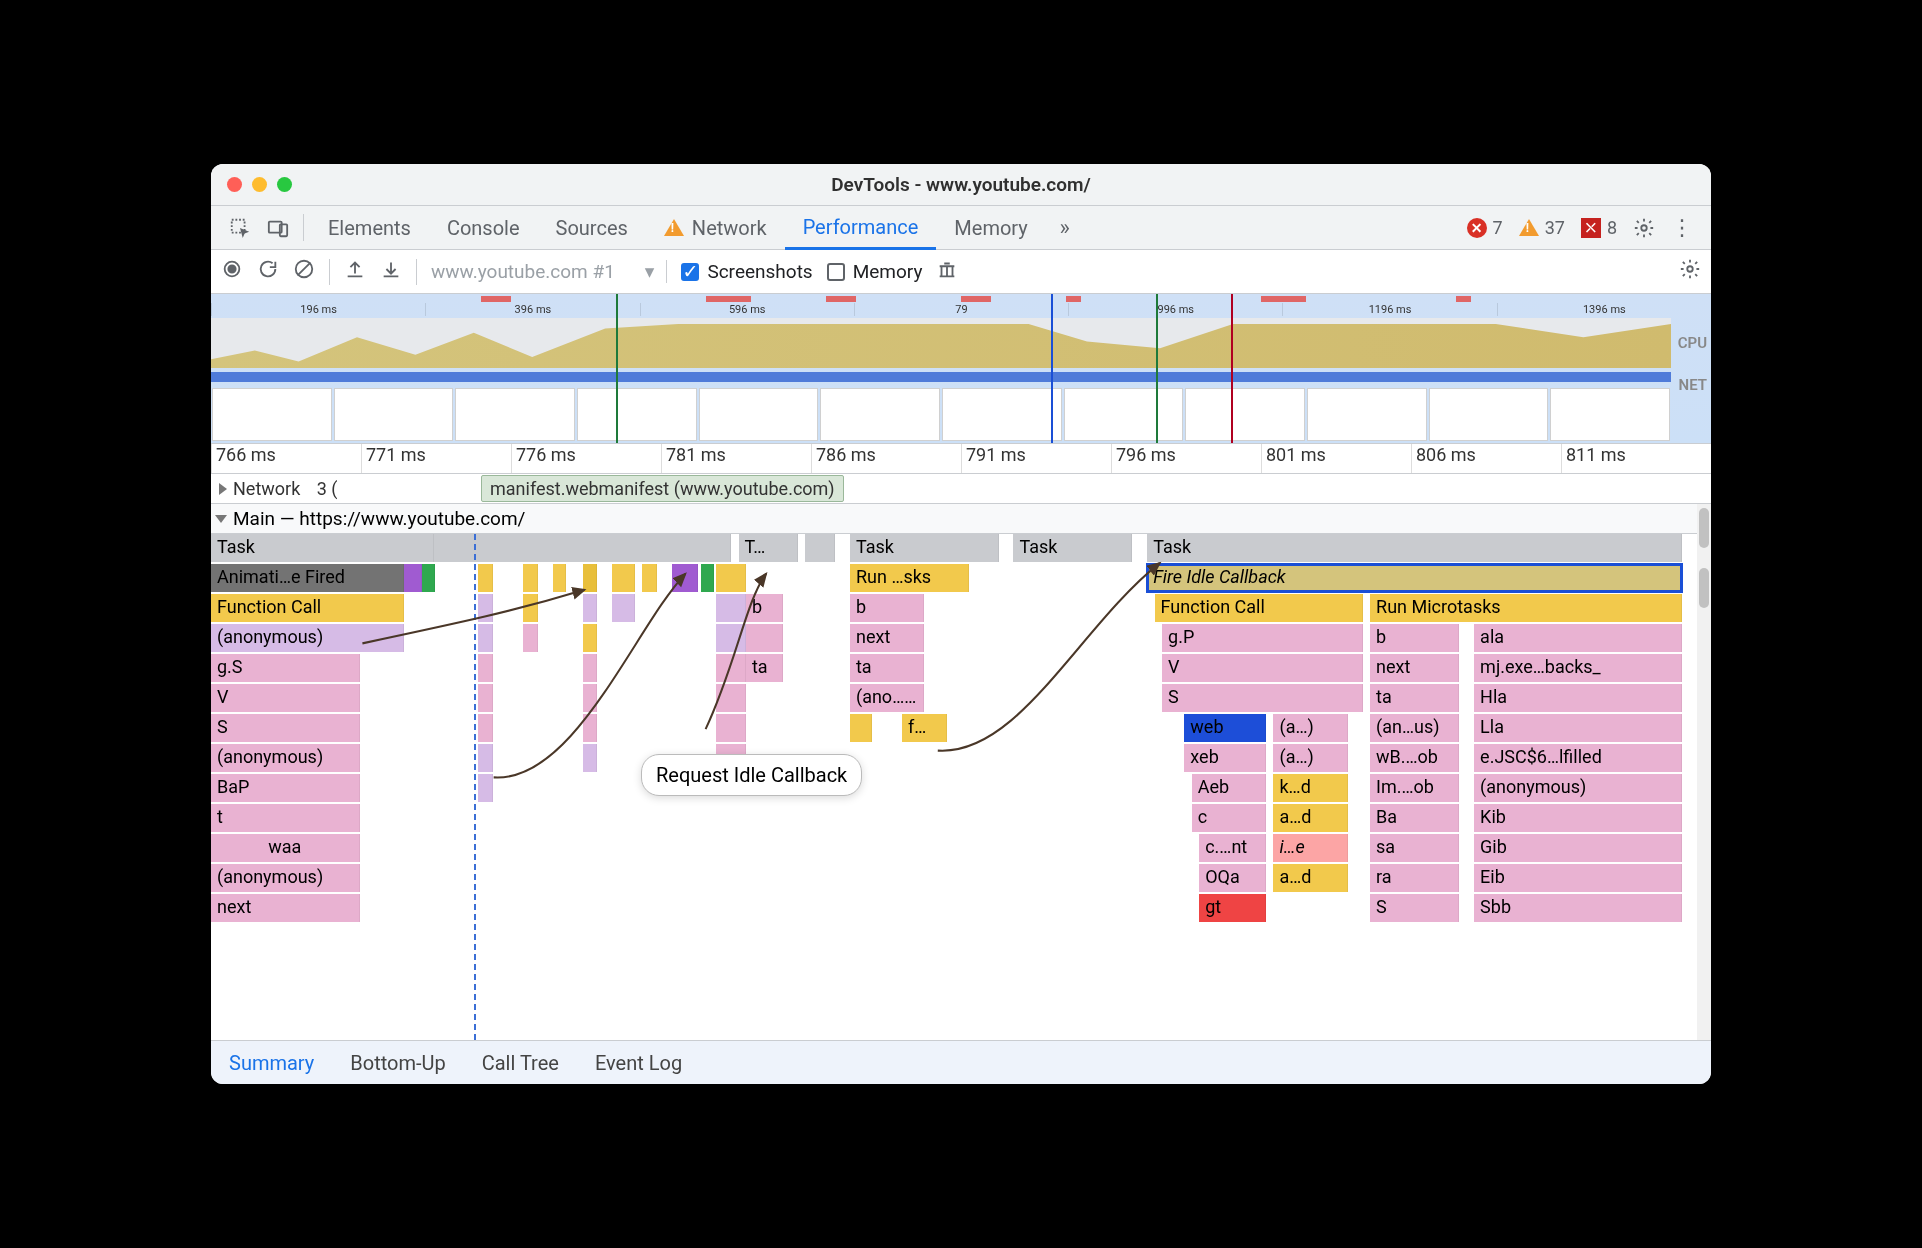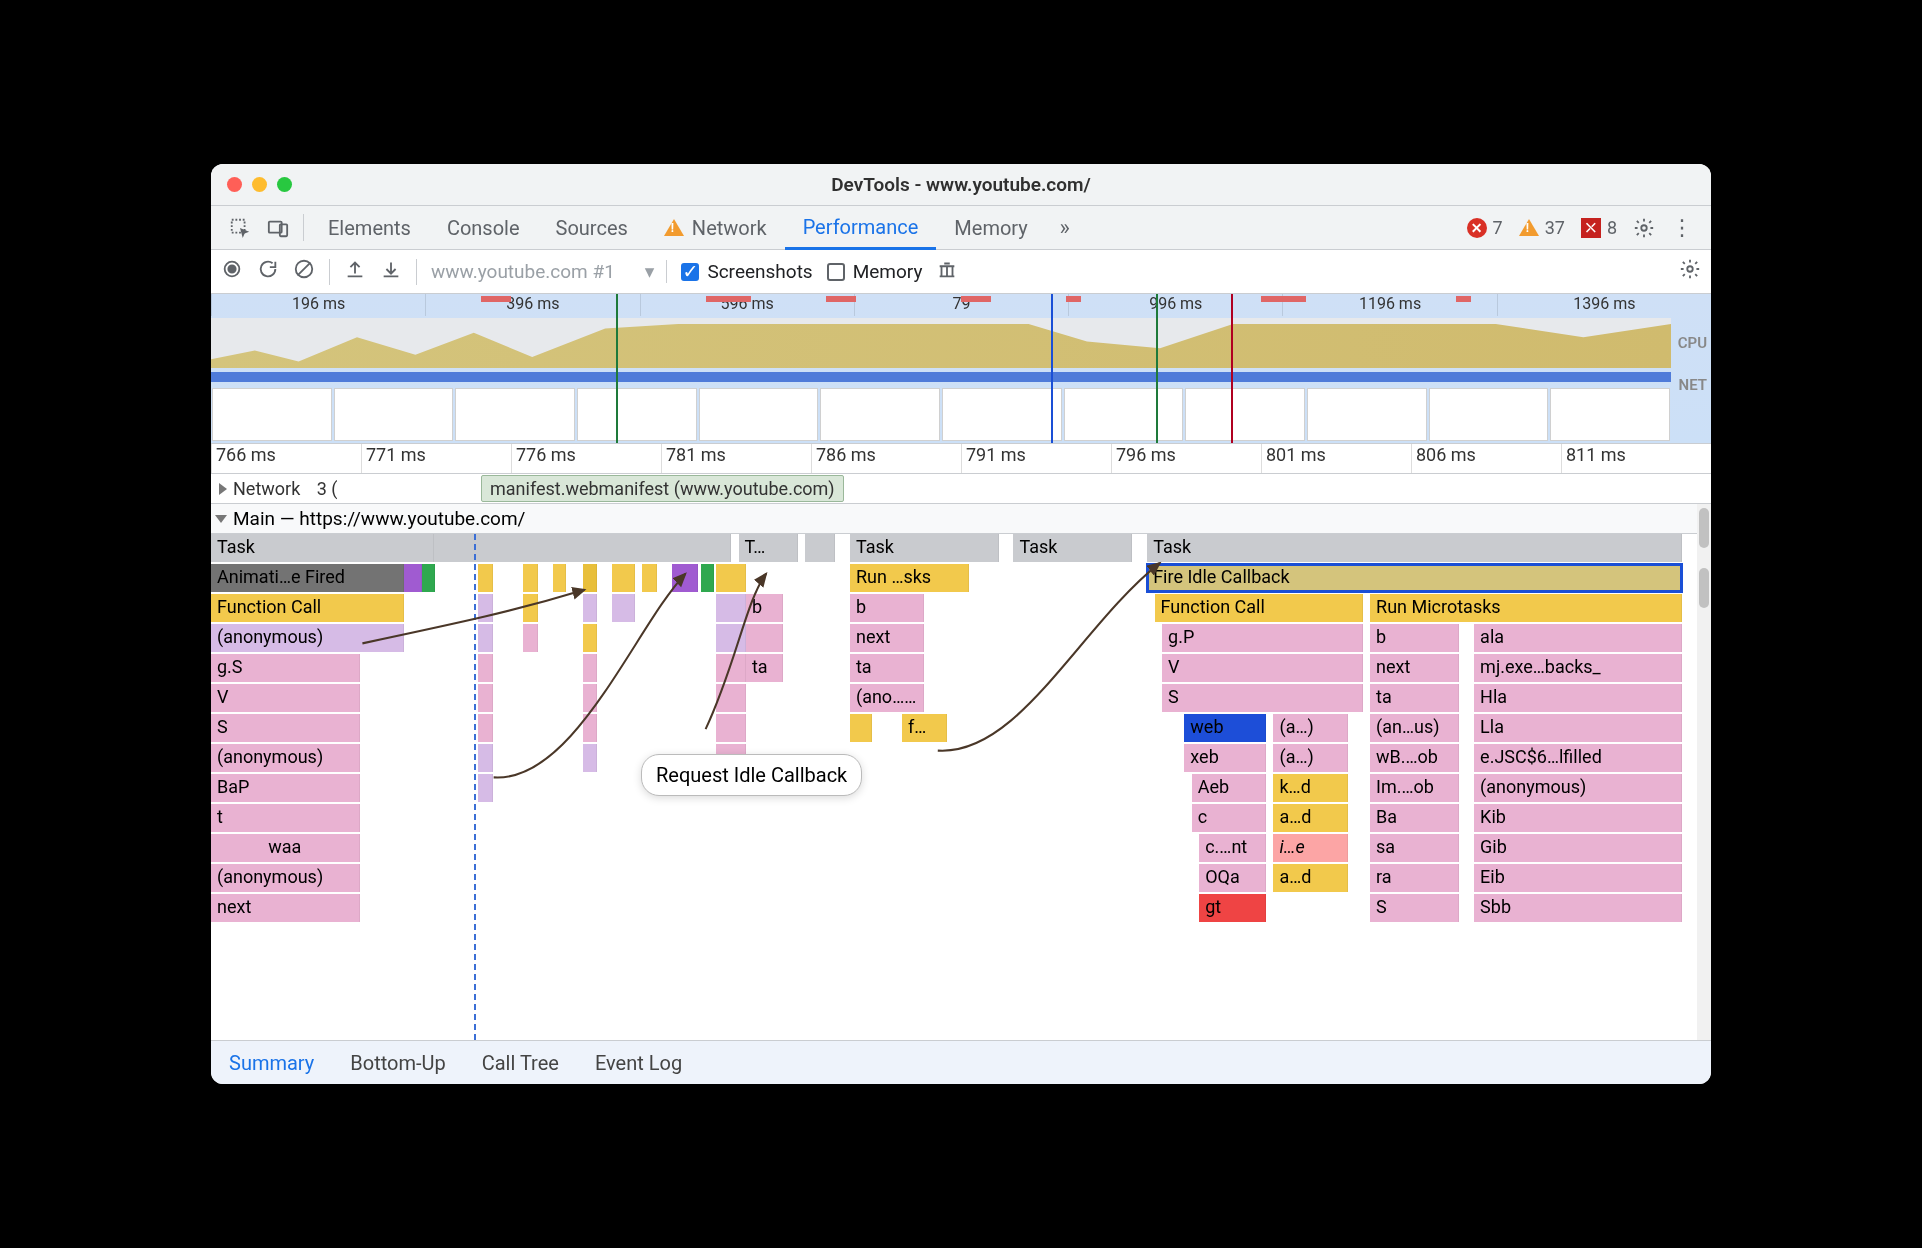--- a/index.html
+++ b/index.html
@@ -46,21 +46,21 @@
   .sq{width:20px;height:20px;background:var(--dark-red);color:#fff;display:inline-flex;align-items:center;justify-content:center;font-size:13px;font-weight:bold;}
   
   .toolbar{height:44px;background:#fff;border-bottom:1px solid var(--border);display:flex;align-items:center;padding:0 10px;gap:14px;font-size:19px;color:var(--muted);}
   .tsep{width:1px;height:26px;background:var(--border);}
   .tgl{display:flex;align-items:center;gap:8px;color:var(--text);}
   .cbx{width:18px;height:18px;border:2px solid #5f6368;border-radius:3px;display:inline-flex;align-items:center;justify-content:center;}
   .cbx.checked{background:var(--blue);border-color:var(--blue);color:#fff;}
   .dd{display:flex;align-items:center;gap:30px;color:#9aa0a6;border-right:1px solid var(--border);padding-right:12px;}
   
   .overview{height:150px;background:linear-gradient(#cfe0f6,#cce0f7);border-bottom:1px solid var(--border);position:relative;overflow:hidden;}
-  .overview .ticks{position:absolute;top:0;left:0;right:0;height:22px;display:flex;font-size:16px;color:#333;}
+  .overview .ticks{position:absolute;top:0;left:0;right:0;height:22px;display:flex;font-size:11px;color:#333;align-items:flex-end;}
   .overview .ticks span{flex:1;text-align:center;border-left:1px solid rgba(0,0,0,.1);}
   .ov-cpu{position:absolute;top:24px;left:0;right:40px;height:50px;background:#e7e9ec;}
   .ov-cpu .flame{position:absolute;bottom:0;top:6px;background:linear-gradient(90deg,#d4c47c,#d0bb6e);clip-path:polygon(0 80%,3% 60%,6% 85%,10% 30%,14% 70%,18% 20%,22% 75%,27% 10%,32% 0%,38% 0%,44% 0%,50% 0%,56% 0%,60% 40%,65% 55%,70% 0%,76% 0%,82% 0%,88% 0%,94% 30%,100% 0%,100% 100%,0 100%);left:0;right:0;}
   .ov-cpu-lbl,.ov-net-lbl{position:absolute;right:4px;font-size:15px;color:#888;font-weight:600;}
   .ov-cpu-lbl{top:40px;} .ov-net-lbl{top:82px;}
   .ov-net{position:absolute;top:78px;left:0;right:40px;height:10px;background:#4f7bd9;}
   .ov-film{position:absolute;top:92px;left:0;right:40px;bottom:0;display:flex;}
   .ov-film div{flex:1;background:#fff;margin:2px 1px;border:1px solid #d0d0d0;}
   .ov-marker{position:absolute;top:0;bottom:0;width:2px;}
   .ov-red{position:absolute;top:2px;height:6px;background:#e06666;}
@@ -72,21 +72,21 @@
   .net-lane .lbl{padding-left:8px;width:250px;display:flex;align-items:center;gap:6px;}
   .net-lane .req{margin-left:20px;background:#d9e7d8;border:1px solid #9ab89a;padding:2px 8px;border-radius:2px;}
   .carrot{display:inline-block;width:0;height:0;border-top:6px solid transparent;border-bottom:6px solid transparent;border-left:8px solid #777;}
   .carrot.down{transform:rotate(90deg);}
   
   .flame-area{flex:1;overflow:hidden;position:relative;background:#fff;}
   .main-hdr{height:30px;border-bottom:1px solid var(--border);display:flex;align-items:center;gap:8px;padding-left:6px;font-size:19px;background:#f8f9fa;}
   .track{position:absolute;left:0;right:14px;top:30px;bottom:0;}
   .row{position:absolute;left:0;right:0;height:30px;}
   .bar{position:absolute;top:0;height:28px;font-size:18px;white-space:nowrap;overflow:hidden;text-overflow:ellipsis;padding:2px 6px 0 6px;border-right:1px solid rgba(0,0,0,.05);}
-  .hl{outline:3px solid #1a4fd6;outline-offset:-2px;}
+  .hl{outline:3px solid #1a4fd6;outline-offset:-2px;font-style:italic;}
   .vline{position:absolute;top:0;bottom:0;border-left:2px dashed #3b6fd6;}
   .arrow-path{stroke:#4a3728;stroke-width:2;fill:none;}
   .arrow-svg{position:absolute;top:0;left:0;pointer-events:none;}
   .tooltip{position:absolute;background:#fff;border:1px solid #bbb;border-radius:4px;padding:8px 14px;font-size:20px;box-shadow:0 2px 8px rgba(0,0,0,.15);}
   
   .bottom-tabs{height:44px;background:#eef3fb;border-top:1px solid var(--border);display:flex;align-items:center;gap:36px;padding-left:18px;font-size:20px;color:#444;}
   .bottom-tabs .bt{cursor:pointer;}
   .bottom-tabs .bt.active{color:var(--blue);}
   .vscroll{position:absolute;right:0;top:0;bottom:0;width:14px;background:#f1f1f1;}
   .vscroll .thumb{position:absolute;left:2px;right:2px;background:#c1c1c1;border-radius:5px;}

